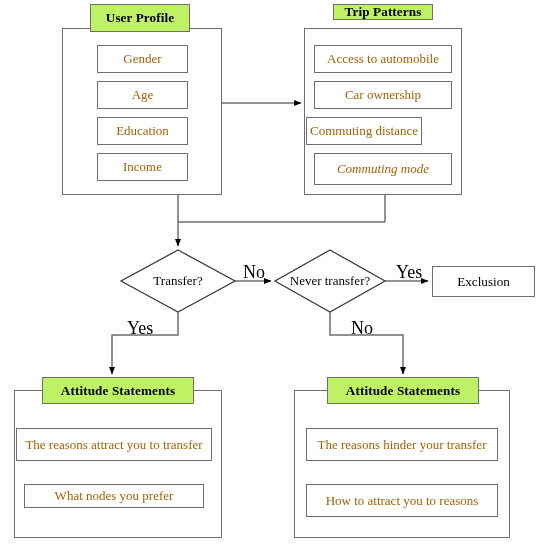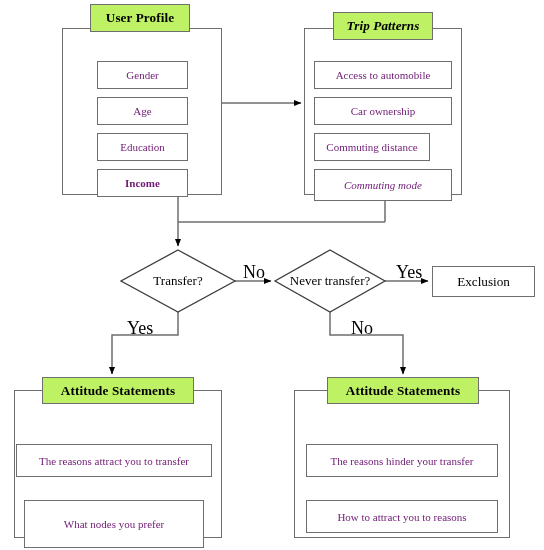--- a/index.html
+++ b/index.html
@@ -37,24 +37,23 @@
     z-index: 5;
   }
   .item-box {
     position: absolute;
     border: 1.4px solid #6e6e6e;
     background: #ffffff;
     box-sizing: border-box;
     display: flex;
     align-items: center;
     justify-content: center;
-    font-size: 11px;
-    color: #701a75;
+    font-size: 13px;
+    color: #a16207;
     z-index: 4;
-    margin-top: 16px;
   }
   .plain-box {
     position: absolute;
     border: 1.6px solid #6e6e6e;
     background: #ffffff;
     box-sizing: border-box;
     display: flex;
     align-items: center;
     justify-content: center;
     font-size: 13.2px;
@@ -139,28 +138,28 @@
     
     <polygon points="330,250 385,281 330,312 275,281" fill="#ffffff" stroke="#3d3d3d" stroke-width="1.3"></polygon>
   </svg>
 
   <div class="group-frame" style="left:62px; top:28px; width:160px; height:167px;"></div>
   <div class="group-title" style="left:90px; top:4px; width:100px; height:28px;">User Profile</div>
 
   <div class="item-box" style="left:97px; top:45px; width:91px; height:28px;">Gender</div>
   <div class="item-box" style="left:97px; top:81px; width:91px; height:28px;">Age</div>
   <div class="item-box" style="left:97px; top:117px; width:91px; height:28px;">Education</div>
-  <div class="item-box" style="left:97px; top:153px; width:91px; height:28px;font-weight:bold;">Income</div>
+  <div class="item-box" style="left:97px; top:153px; width:91px; height:28px;">Income</div>
 
   <div class="group-frame" style="left:304px; top:28px; width:158px; height:167px;"></div>
-  <div class="group-title" style="left:333px; top:12px; width:100px; height:28px;font-style:italic;">Trip Patterns</div>
+  <div class="group-title" style="left:333px; top:4px; width:100px; height:16px;">Trip Patterns</div>
 
   <div class="item-box" style="left:314px; top:45px; width:138px; height:28px;">Access to automobile</div>
   <div class="item-box" style="left:314px; top:81px; width:138px; height:28px;">Car ownership</div>
-  <div class="item-box" style="left:314px; top:117px; width:116px; height:28px;">Commuting distance</div>
+  <div class="item-box" style="left:306px; top:117px; width:116px; height:28px;">Commuting distance</div>
   <div class="item-box" style="left:314px; top:153px; width:138px; height:32px;font-style:italic;">Commuting mode</div>
 
   <div class="diamond-wrap" style="left:121px; top:250px; width:114px; height:62px;">
     <span class="diamond-label">Transfer?</span>
   </div>
 
   <div class="diamond-wrap" style="left:275px; top:250px; width:110px; height:62px;">
     <span class="diamond-label">Never transfer?</span>
   </div>
 
@@ -168,21 +167,21 @@
   <div class="edge-label" style="left:127px; top:318px;">Yes</div>
   <div class="edge-label" style="left:396px; top:262px;">Yes</div>
   <div class="edge-label" style="left:351px; top:318px;">No</div>
 
   <div class="plain-box" style="left:432px; top:266px; width:103px; height:31px;">Exclusion</div>
 
   <div class="group-frame" style="left:14px; top:390px; width:208px; height:148px;"></div>
   <div class="group-title" style="left:42px; top:377px; width:152px; height:27px;">Attitude Statements</div>
 
   <div class="item-box" style="left:16px; top:428px; width:196px; height:33px;">The reasons attract you to transfer</div>
-  <div class="item-box" style="left:24px; top:484px; width:180px; height:48px;">What nodes you prefer</div>
+  <div class="item-box" style="left:24px; top:484px; width:180px; height:24px;">What nodes you prefer</div>
 
   <div class="group-frame" style="left:294px; top:390px; width:216px; height:148px;"></div>
   <div class="group-title" style="left:327px; top:377px; width:152px; height:27px;">Attitude Statements</div>
 
   <div class="item-box" style="left:306px; top:428px; width:192px; height:33px;">The reasons hinder your transfer</div>
   <div class="item-box" style="left:306px; top:484px; width:192px; height:33px;">How to attract you to reasons</div>
 
 </div>
 
 </body></html>

